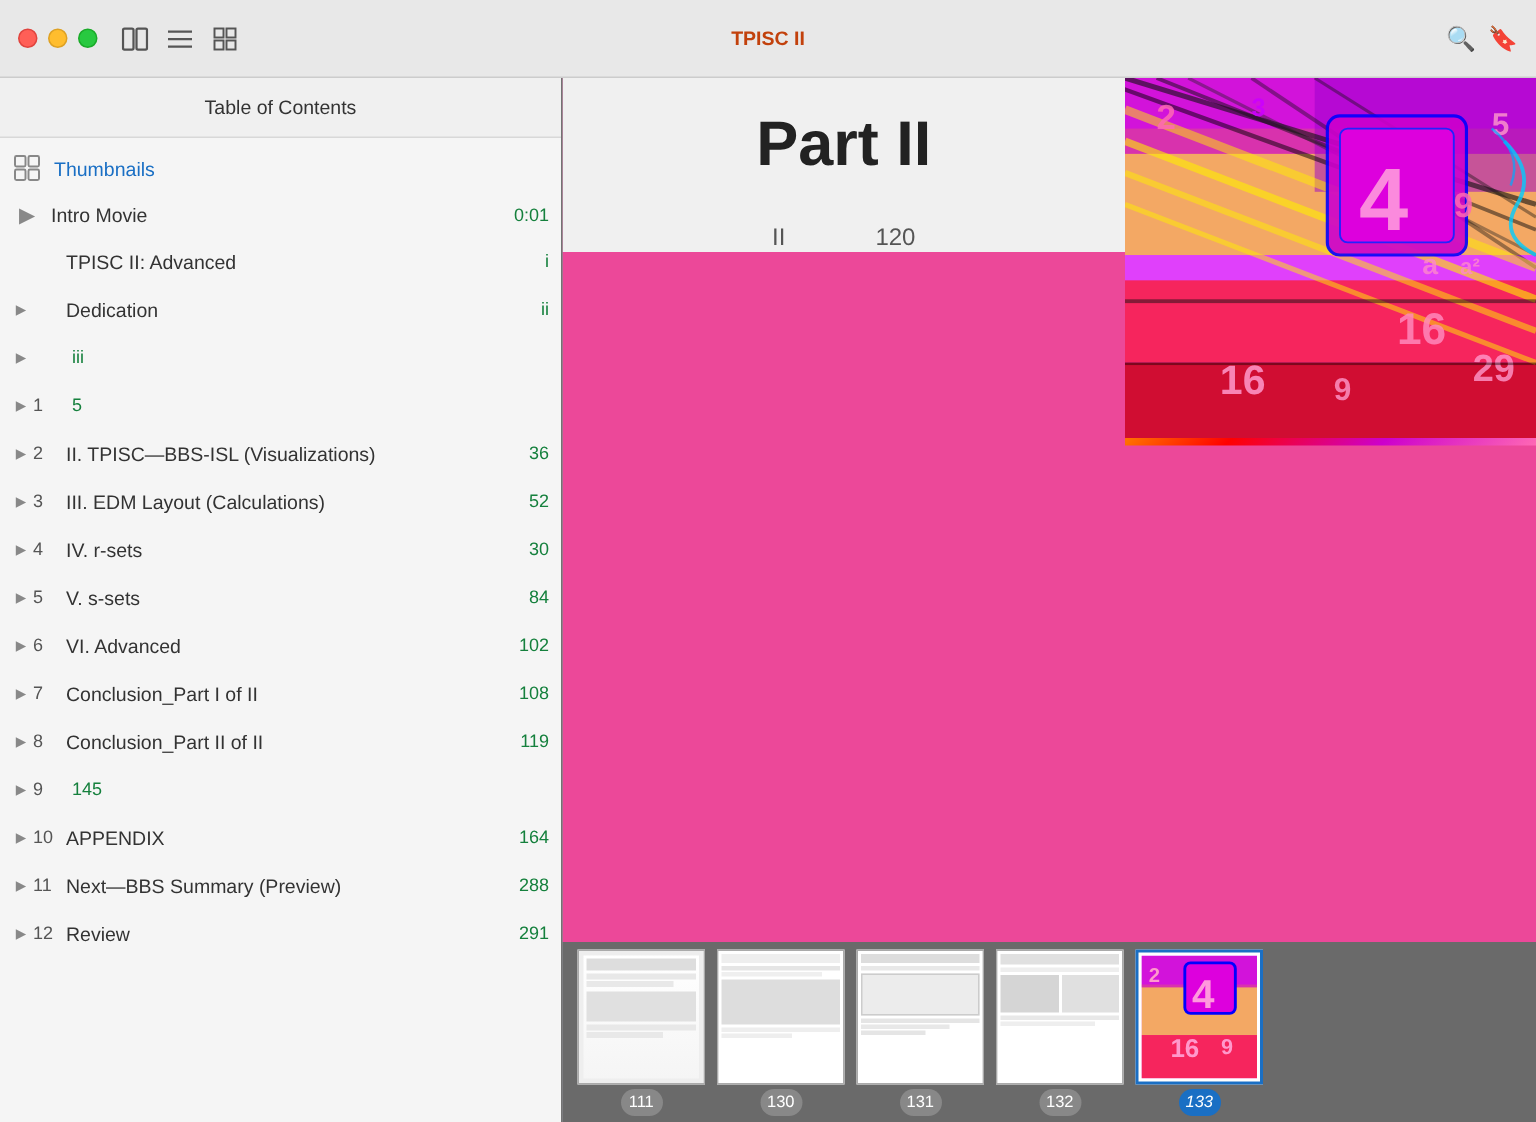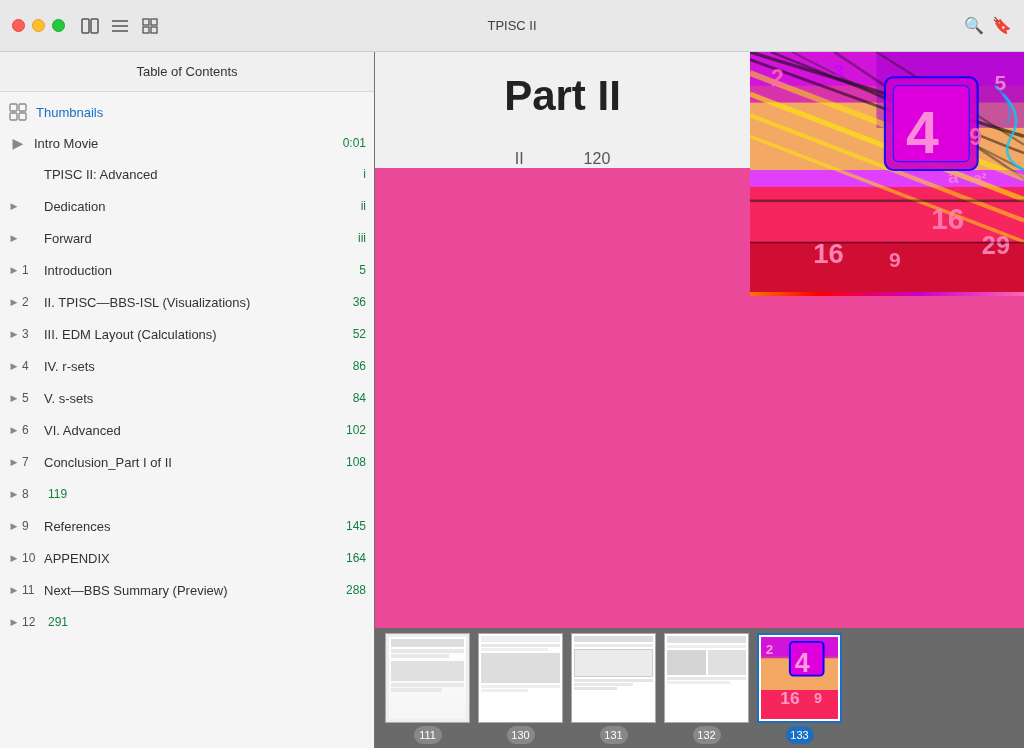--- a/index.html
+++ b/index.html
@@ -53,22 +53,22 @@
       font-size: 15px;
       color: #555;
       cursor: pointer;
       border-radius: 4px;
     }
     .titlebar-title {
       position: absolute;
       left: 50%;
       transform: translateX(-50%);
       font-size: 13px;
-      font-weight: 400;
-      color: #404040;
+      font-weight: 700;
+      color: #c2410c;
     }
     .titlebar-right {
       margin-left: auto;
       margin-right: 12px;
       display: flex;
       gap: 8px;
     }
     .titlebar-right-icon {
       font-size: 16px;
       color: #555;
@@ -288,20 +288,21 @@
       border-radius: 9px;
       display: flex;
       align-items: center;
       justify-content: center;
       font-size: 11px;
       color: #fff;
       margin-top: 3px;
     }
     .thumb-num.active-thumb {
       background: #1a6fc4;
+      font-style: italic;
     }
 
     
     .artwork-canvas {
       width: 100%;
       height: 100%;
     }
   </style>
 </head>
 <body>
@@ -376,28 +377,26 @@
       <div class="toc-item">
         <div class="toc-arrow">▶</div>
         <div class="toc-number"></div>
         <span class="toc-label">Dedication</span>
         <span class="toc-page">ii</span>
       </div>
 
       <div class="toc-item">
         <div class="toc-arrow">▶</div>
         <div class="toc-number"></div>
-        <span class="toc-label">Forward</span>
         <span class="toc-page">iii</span>
       </div>
 
       <div class="toc-item">
         <div class="toc-arrow">▶</div>
         <div class="toc-number">1</div>
-        <span class="toc-label">Introduction</span>
         <span class="toc-page">5</span>
       </div>
 
       <div class="toc-item">
         <div class="toc-arrow">▶</div>
         <div class="toc-number">2</div>
         <span class="toc-label">II. TPISC—BBS-ISL (Visualizations)</span>
         <span class="toc-page">36</span>
       </div>
 
@@ -405,21 +404,21 @@
         <div class="toc-arrow">▶</div>
         <div class="toc-number">3</div>
         <span class="toc-label">III. EDM Layout (Calculations)</span>
         <span class="toc-page">52</span>
       </div>
 
       <div class="toc-item">
         <div class="toc-arrow">▶</div>
         <div class="toc-number">4</div>
         <span class="toc-label">IV. r-sets</span>
-        <span class="toc-page">86</span>
+        <span class="toc-page">30</span>
       </div>
 
       <div class="toc-item">
         <div class="toc-arrow">▶</div>
         <div class="toc-number">5</div>
         <span class="toc-label">V. s-sets</span>
         <span class="toc-page">84</span>
       </div>
 
       <div class="toc-item">
@@ -432,47 +431,48 @@
       <div class="toc-item">
         <div class="toc-arrow">▶</div>
         <div class="toc-number">7</div>
         <span class="toc-label">Conclusion_Part I of II</span>
         <span class="toc-page">108</span>
       </div>
 
       <div class="toc-item">
         <div class="toc-arrow">▶</div>
         <div class="toc-number">8</div>
+        <span class="toc-label">Conclusion_Part II of II</span>
         <span class="toc-page">119</span>
       </div>
 
       <div class="toc-item">
         <div class="toc-arrow">▶</div>
         <div class="toc-number">9</div>
-        <span class="toc-label">References</span>
         <span class="toc-page">145</span>
       </div>
 
       <div class="toc-item">
         <div class="toc-arrow">▶</div>
         <div class="toc-number">10</div>
         <span class="toc-label">APPENDIX</span>
         <span class="toc-page">164</span>
       </div>
 
       <div class="toc-item">
         <div class="toc-arrow">▶</div>
         <div class="toc-number">11</div>
         <span class="toc-label">Next—BBS Summary (Preview)</span>
         <span class="toc-page">288</span>
       </div>
 
       <div class="toc-item">
         <div class="toc-arrow">▶</div>
         <div class="toc-number">12</div>
+        <span class="toc-label">Review</span>
         <span class="toc-page">291</span>
       </div>
 
     </div>
   </div>
 
   <div class="content-area">
     <div class="main-page-view">
 
       <div class="page-left-strip">

